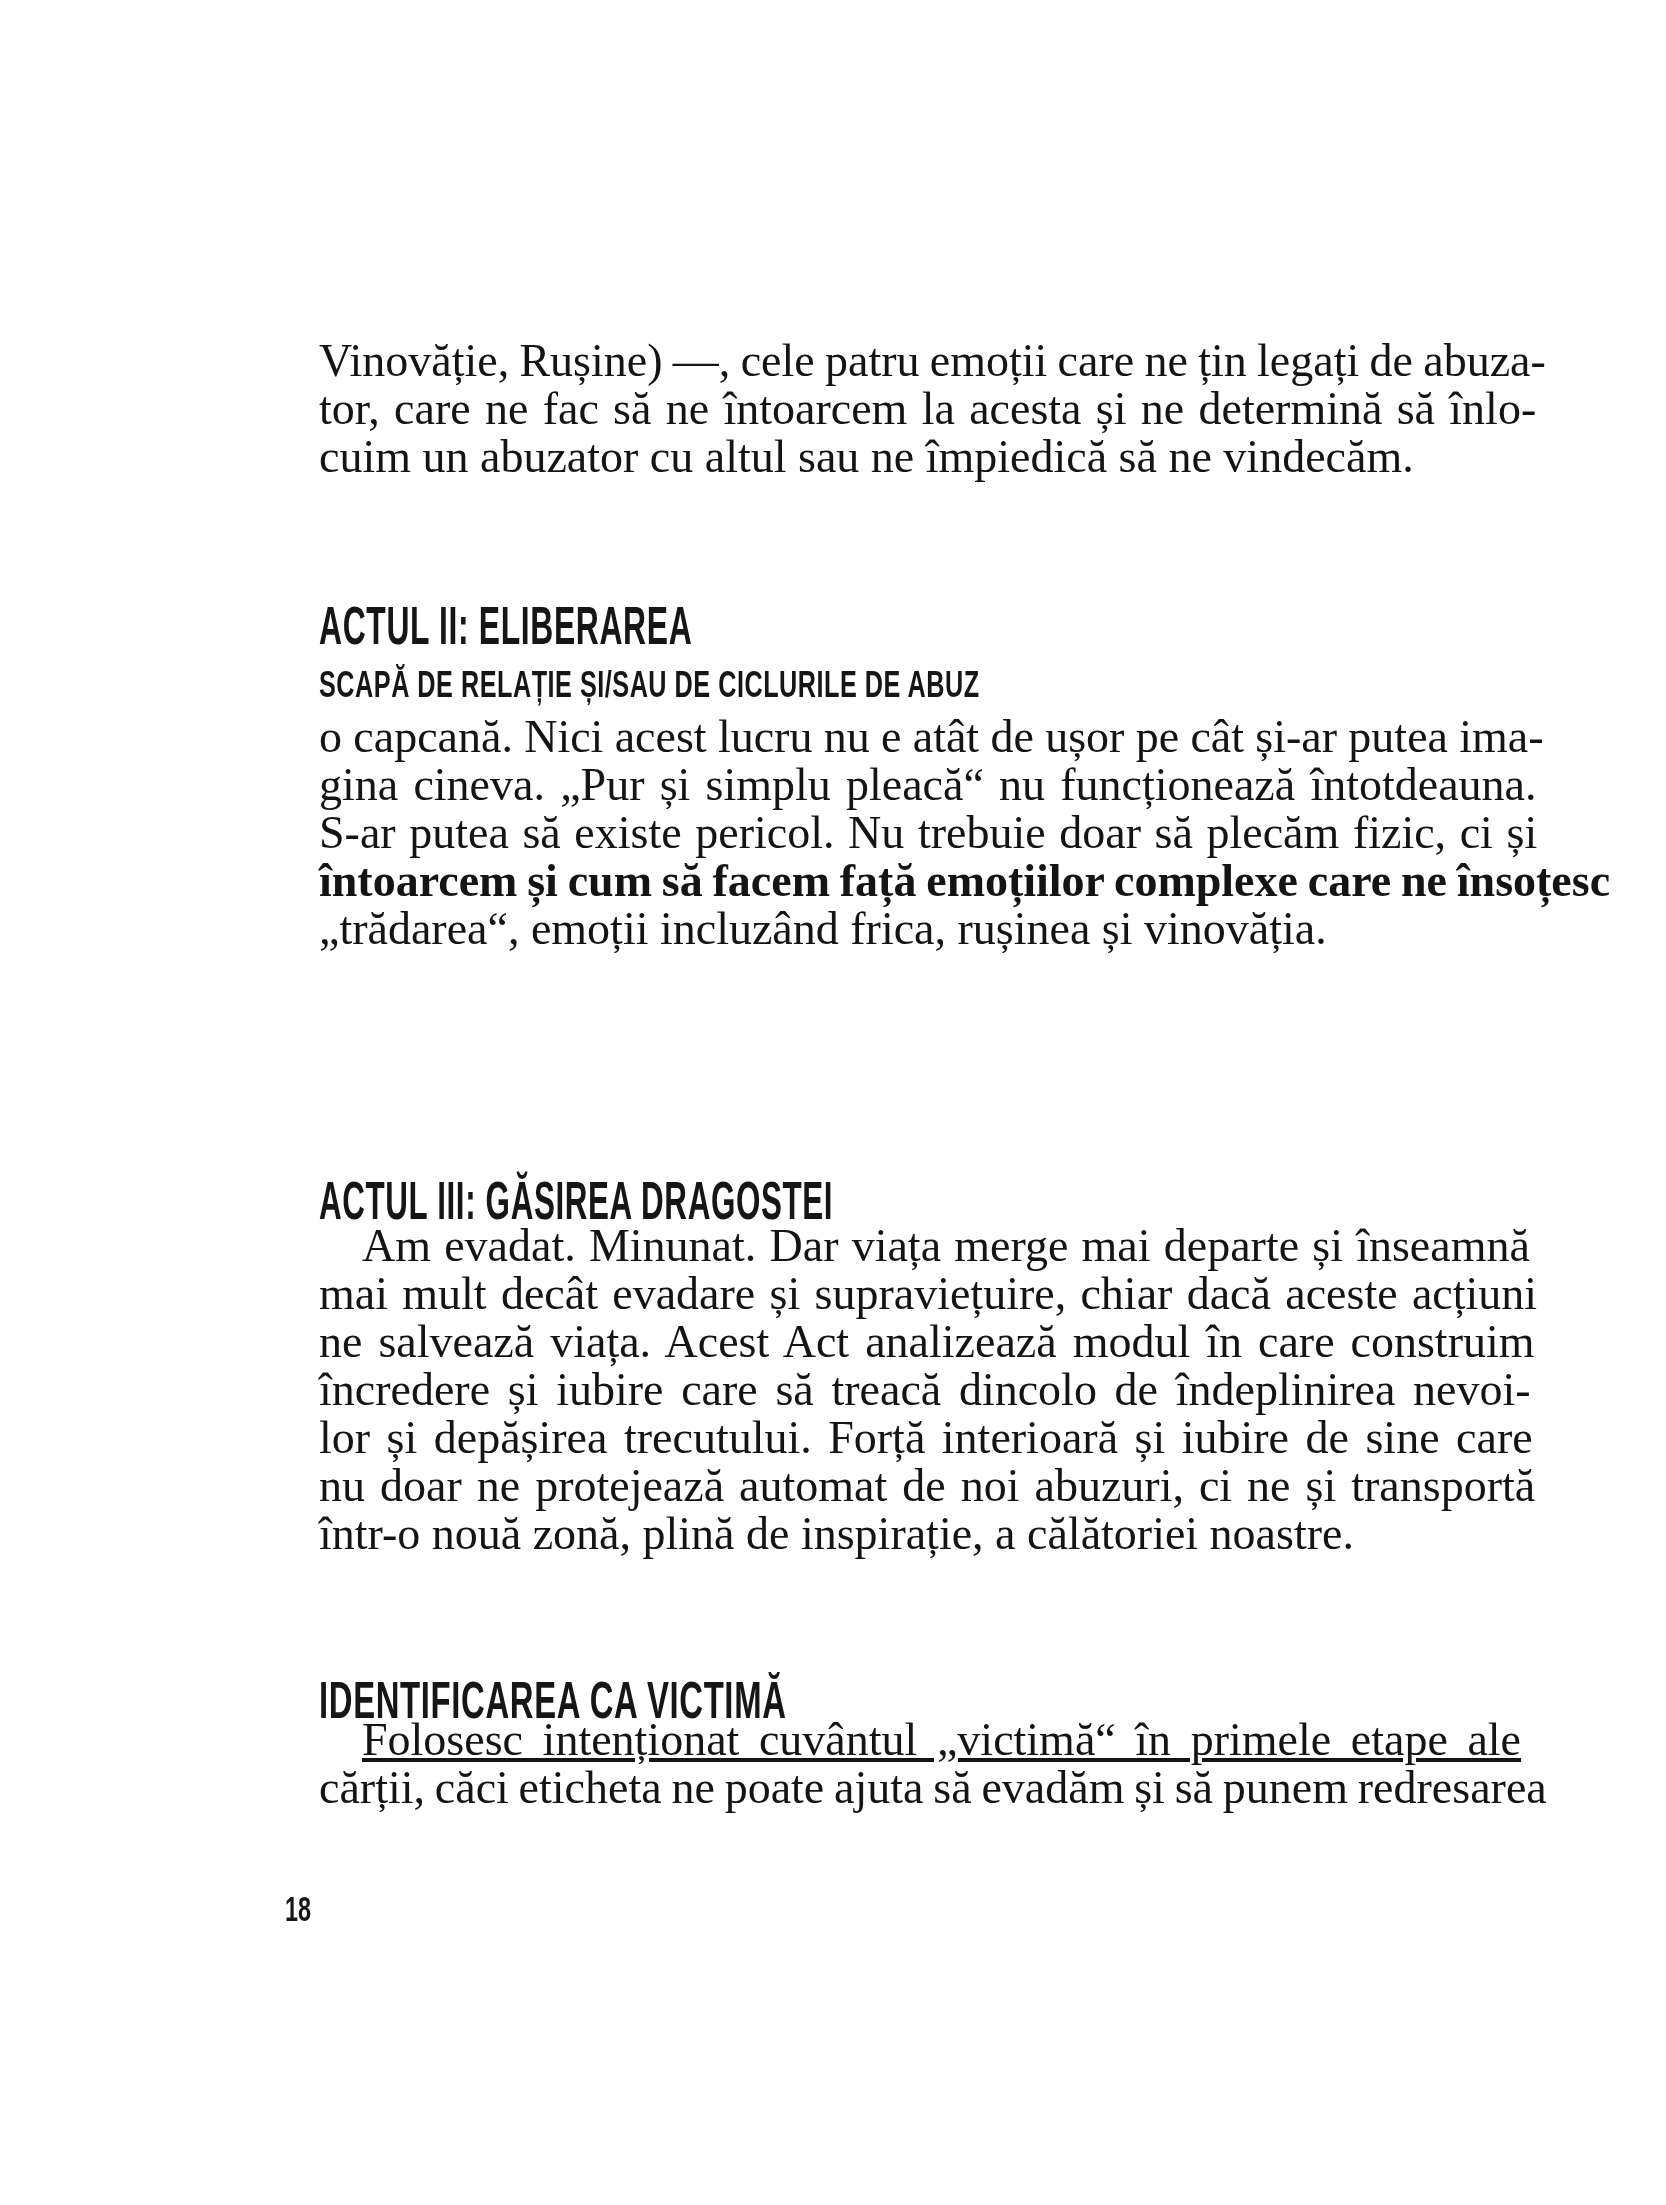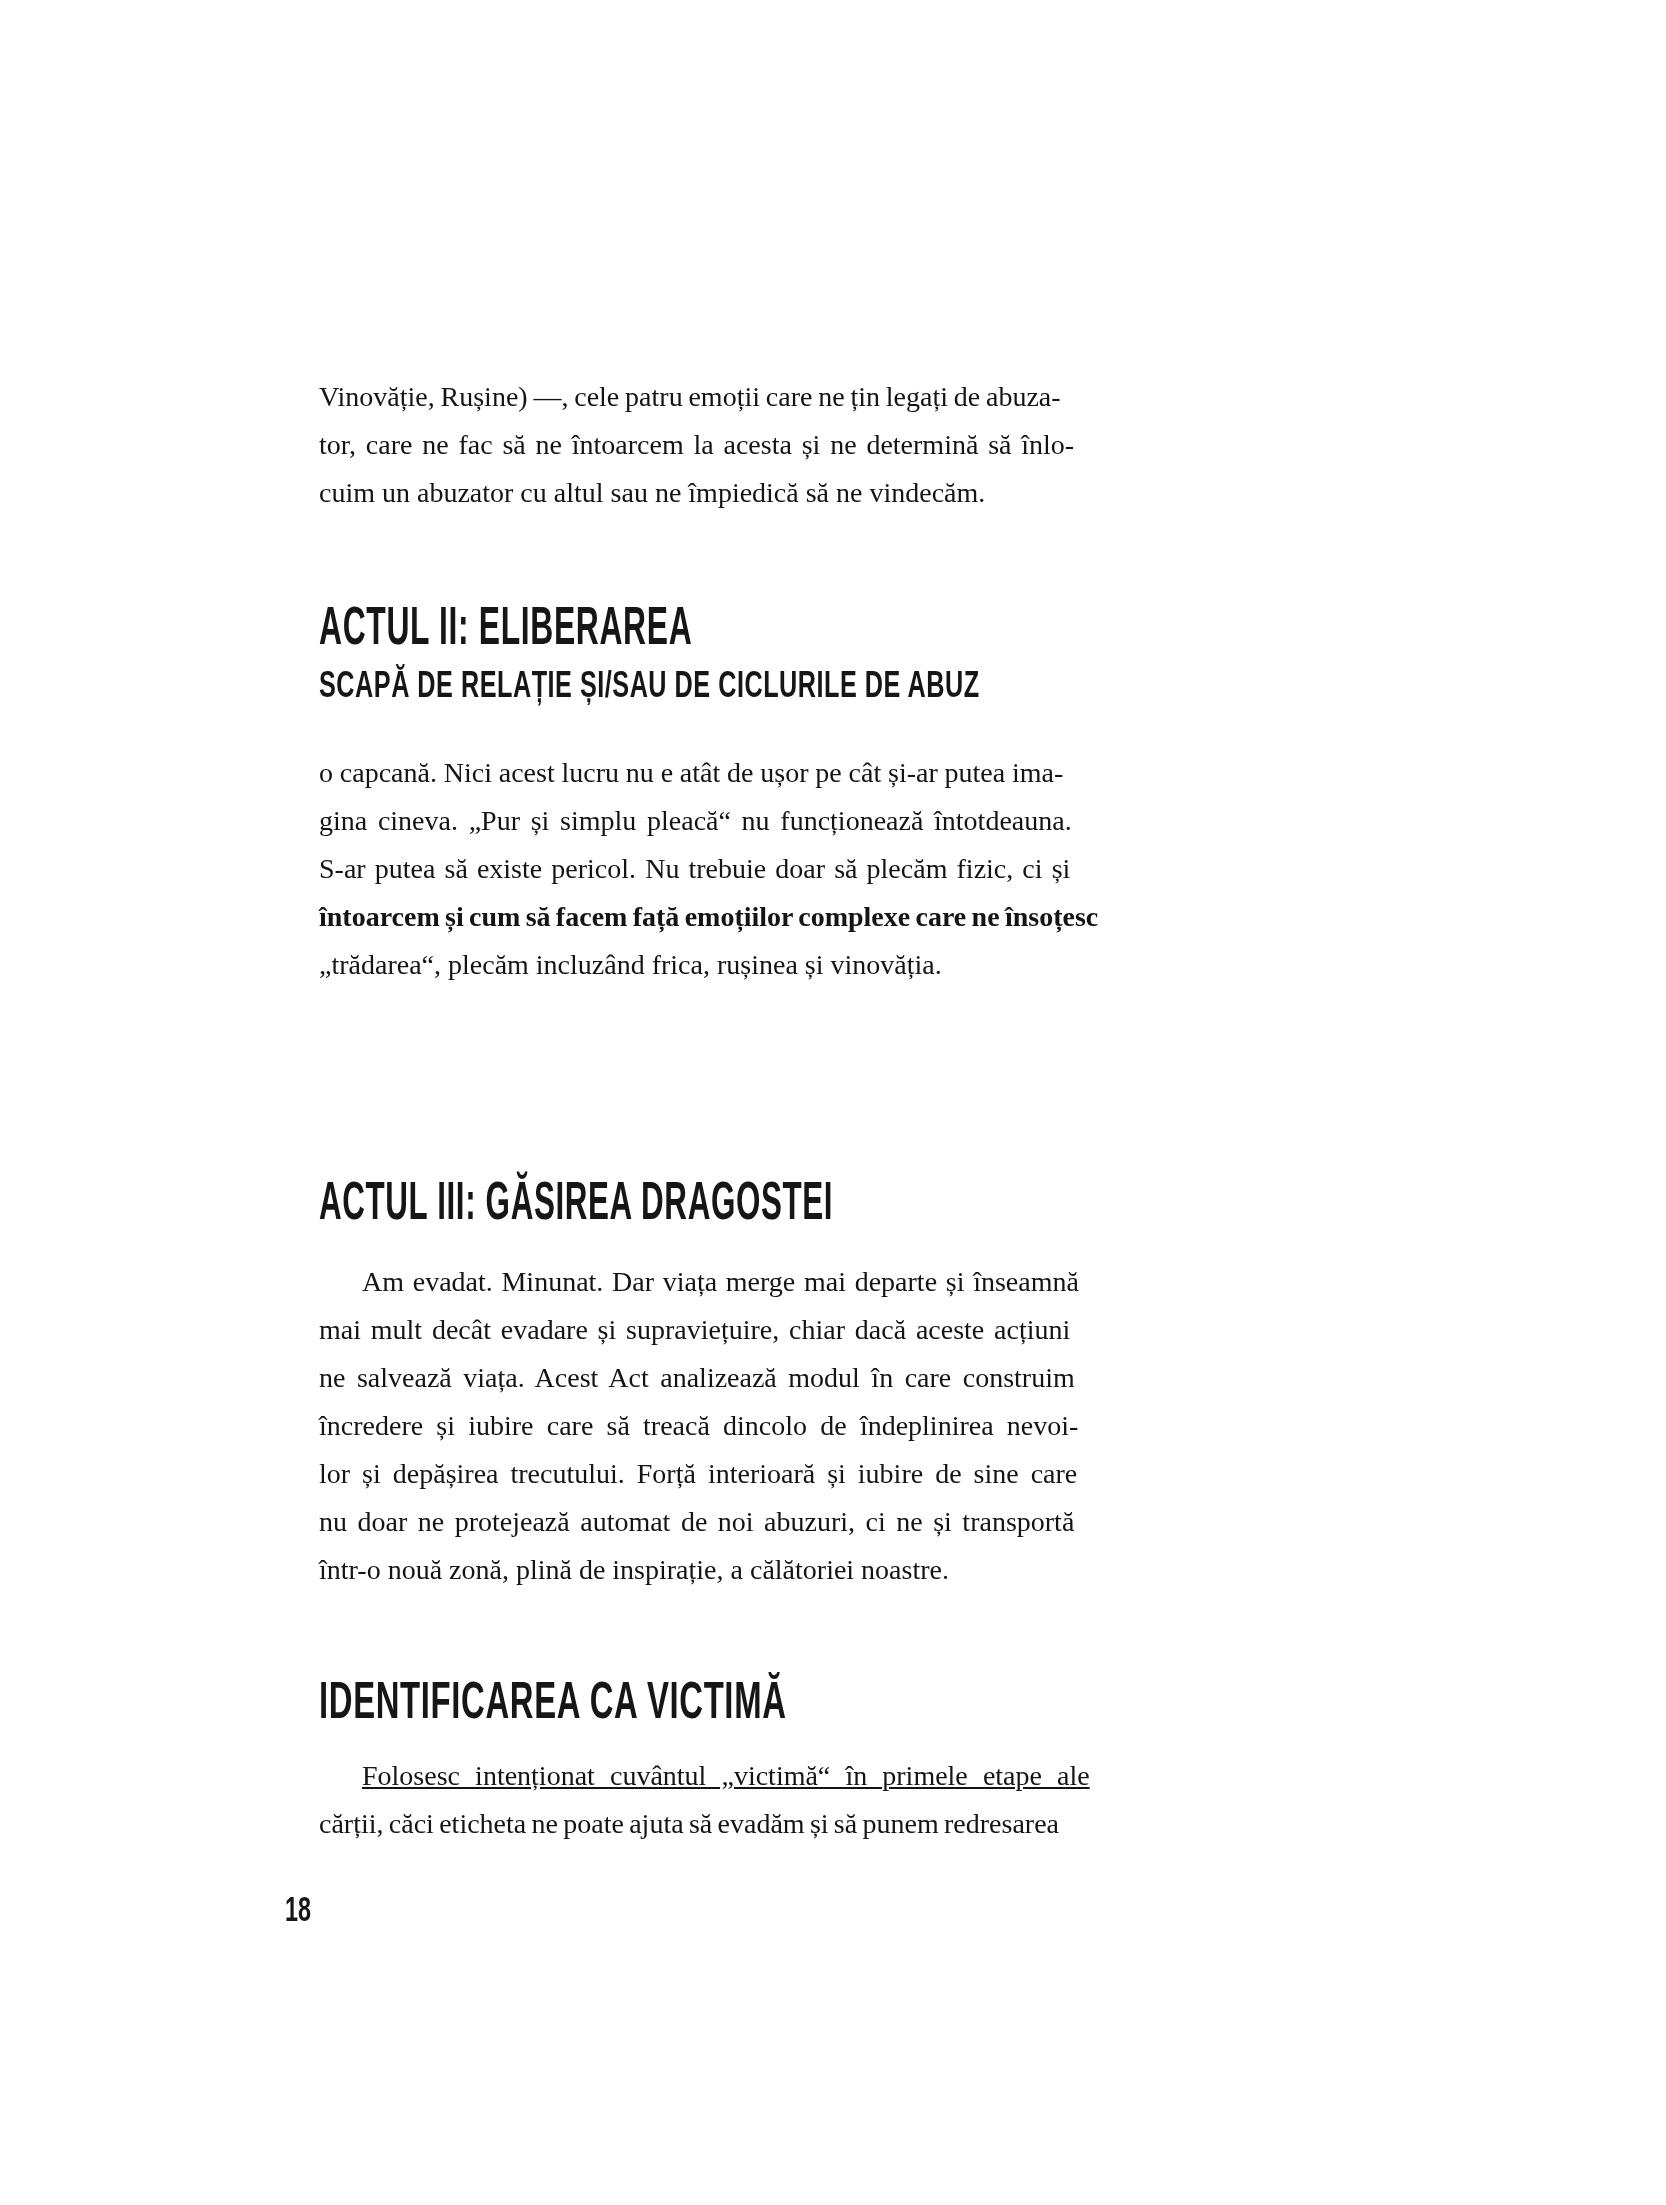--- a/index.html
+++ b/index.html
@@ -7,21 +7,21 @@
     position:relative;
     width:1666px; height:2205px;
     background:#ffffff;
     overflow:hidden;
     font-family:"Liberation Serif","DejaVu Serif",serif;
     color:#141414;
   }
   .para {
     position:absolute;
     left:319px; width:1011px;
-    font-size:28px; line-height:48px;margin-top:36px;
+    font-size:46px; line-height:48px;
   }
   .line { height:48px; overflow:visible; }
   .line .t { display:inline-block; white-space:pre; }
   .ind { padding-left:43px; }
 
   .head {
     position:absolute; left:319px;
     font-family:"Liberation Sans","DejaVu Sans",sans-serif;
     font-weight:700;
     white-space:nowrap;
@@ -50,21 +50,21 @@
   </div>
 
   <h2 class="head head-lg" style="top: 553px; transform: scaleX(0.5901);">ACTUL II: ELIBERAREA</h2>
   <h3 class="head head-sm" style="top: 629px; transform: scaleX(0.682);">SCAPĂ DE RELAȚIE ȘI/SAU DE CICLURILE DE ABUZ</h3>
 
   <div class="para" style="top:713px">
     <div class="line fit"><span class="t" style="word-spacing: -0.2px;">o capcană. Nici acest lucru nu e atât de ușor pe cât și-ar putea ima-</span></div>
     <div class="line fit"><span class="t" style="word-spacing: 3.7px;">gina cineva. „Pur și simplu pleacă“ nu funcționează întotdeauna.</span></div>
     <div class="line fit"><span class="t" style="word-spacing: 2.1px;">S-ar putea să existe pericol. Nu trebuie doar să plecăm fizic, ci și</span></div>
     <div class="line fit"><span class="t" style="word-spacing: -1.7px; font-weight: bold;">întoarcem și cum să facem față emoțiilor complexe care ne însoțesc</span></div>
-    <div class="line"><span class="t">„trădarea“, plecăm incluzând frica, rușinea și vinovăția.</span></div>
+    <div class="line"><span class="t">„trădarea“, emoții incluzând frica, rușinea și vinovăția.</span></div>
   </div>
 
   <h2 class="head head-lg" style="top: 1128px; transform: scaleX(0.5808);">ACTUL III: GĂSIREA DRAGOSTEI</h2>
 
   <div class="para" style="top:1222px">
     <div class="line fit ind"><span class="t" style="word-spacing: 1.7px;">Am evadat. Minunat. Dar viața merge mai departe și înseamnă</span></div>
     <div class="line fit"><span class="t" style="word-spacing: 2.8px;">mai mult decât evadare și supraviețuire, chiar dacă aceste acțiuni</span></div>
     <div class="line fit"><span class="t" style="word-spacing: 4.5px;">ne salvează viața. Acest Act analizează modul în care construim</span></div>
     <div class="line fit"><span class="t" style="word-spacing: 6.2px;">încredere și iubire care să treacă dincolo de îndeplinirea nevoi-</span></div>
     <div class="line fit"><span class="t" style="word-spacing: 5px;">lor și depășirea trecutului. Forță interioară și iubire de sine care</span></div>

